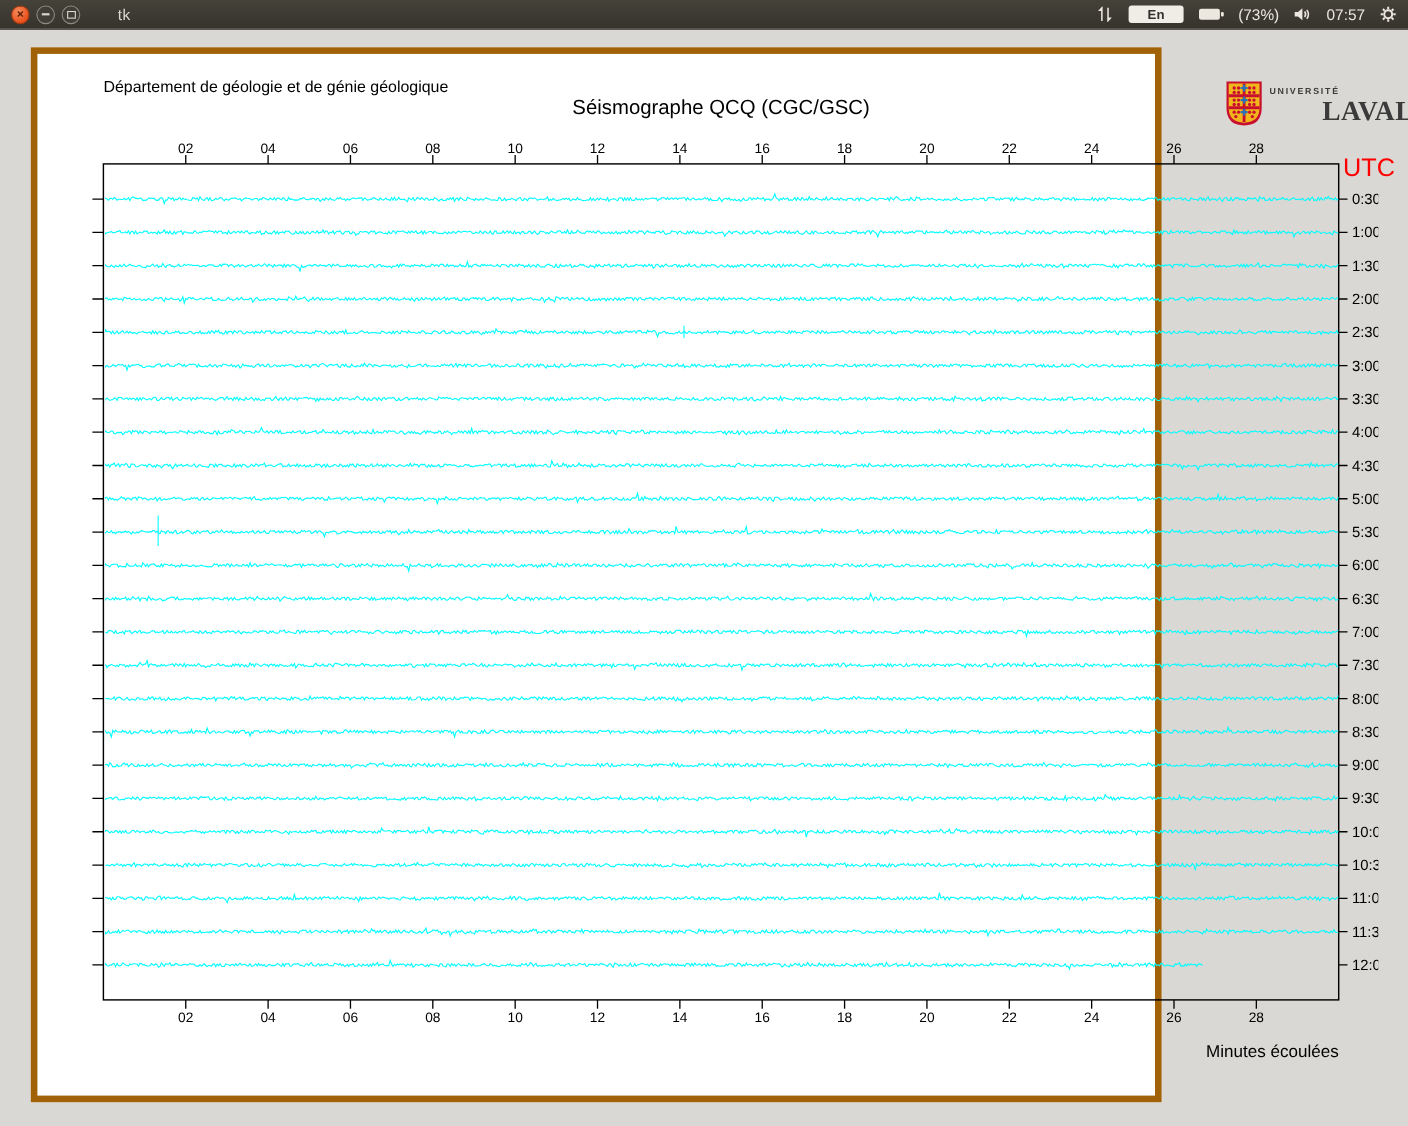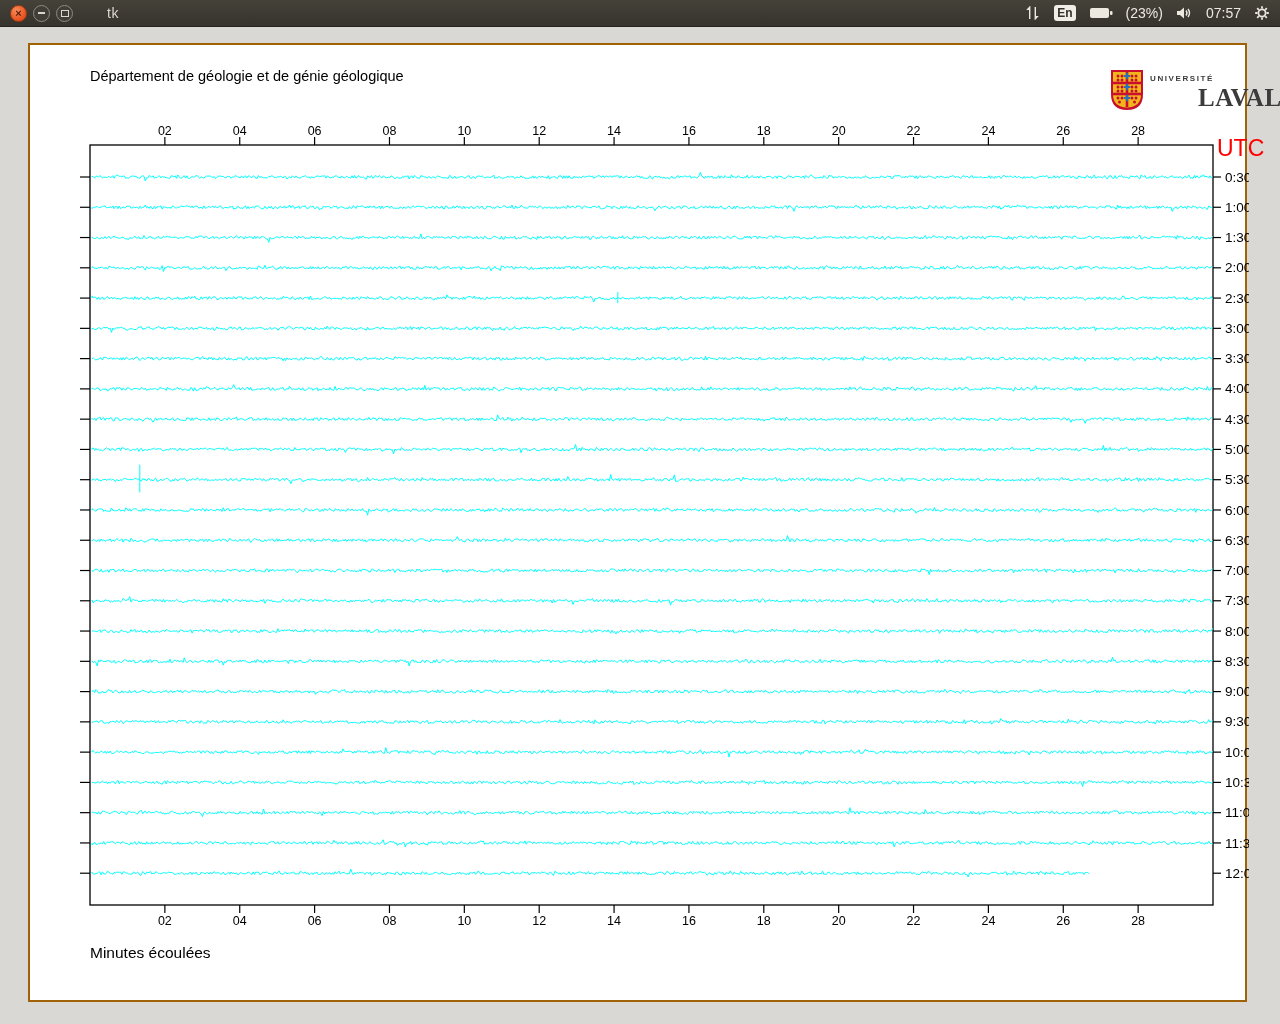--- a/index.html
+++ b/index.html
@@ -12,34 +12,34 @@
   .winbtn{width:17px;height:17px;border-radius:50%;display:inline-flex;align-items:center;
     justify-content:center;box-sizing:border-box;cursor:default;}
   .btn-close{background:radial-gradient(circle at 35% 30%,#f78b5d,#e8511d 70%);border:1px solid #a33a10;
     color:#5a1d05;font-size:11px;font-weight:bold;line-height:1;}
   .btn-grey{background:#403e37;border:1px solid #8d8a80;color:#d9d6cc;}
   .minus-glyph{display:block;width:7px;border-top:2px solid #d9d6cc;}
   .square-glyph{display:block;width:6px;height:5px;border:1.5px solid #d9d6cc;}
   .tb-title{color:#dcd8cf;font-size:14px;margin-left:28px;letter-spacing:.5px;}
   .tb-right{display:flex;align-items:center;gap:13px;color:#ece8df;font-size:14px;}
   .kbd-box{background:#f0ede6;color:#33312b;font-size:12px;font-weight:bold;
-    padding:1px 3px;border-radius:3px;line-height:1.2;}
+    padding:1px 17px;border-radius:3px;line-height:1.2;}
   .tray-ico{display:inline-flex;align-items:center;}
   
-  .window{position:absolute;left:28px;top:43px;width:1219px;height:959px;
-    background:#ffffff;border:2px solid #a16207;box-sizing:border-box;}
+  .window{position:absolute;left:28px;top:43px;width:1028px;height:959px;
+    background:#ffffff;border:6px solid #a16207;box-sizing:border-box;}
   .hdr{position:absolute;left:60px;top:22px;font-size:14.5px;color:#000;line-height:19px;}
   .main-title{position:absolute;left:60px;top:38px;width:1123px;text-align:center;
     font-size:18.5px;color:#000;}
   .logo{position:absolute;left:1080px;top:24px;display:flex;align-items:center;gap:6px;}
   .logo-words{display:flex;flex-direction:column;line-height:1;color:#3b3b3b;}
   .logo-top{font-size:8px;letter-spacing:1.6px;font-weight:bold;margin-bottom:2px;}
   .logo-bottom{font-family:"Liberation Serif",serif;font-size:25px;font-weight:bold;letter-spacing:.5px;margin-left:48px;}
   .utc-label{position:absolute;left:1187px;top:90px;color:#ff0000;font-size:23px;}
-  .xlabel{position:absolute;left:60px;top:899px;width:1123px;text-align:left;font-size:15.5px;color:#000;}
+  .xlabel{position:absolute;left:60px;top:899px;width:1123px;text-align:right;font-size:15.5px;color:#000;}
   #plot-svg{position:absolute;left:0;top:0;}
 </style>
 </head>
 <body>
 
 <div class="topbar">
   <div class="tb-left">
     <span class="winbtn btn-close">×</span>
     <span class="winbtn btn-grey">
         <span class="minus-glyph"></span>
@@ -58,21 +58,21 @@
       </g>
         </svg>
     </span>
     <span class="kbd-box">En</span>
     <span class="tray-ico">
       <svg width="24" height="14" viewBox="0 0 24 14">
         <rect x="1" y="2" width="19" height="10" rx="2" fill="#ece8df"></rect>
         <rect x="21" y="5" width="2.5" height="4" rx="1" fill="#ece8df"></rect>
       </svg>
     </span>
-    <span>(23%)</span>
+    <span>(73%)</span>
     <span class="tray-ico">
       <svg width="17" height="14" viewBox="0 0 17 14">
         <polygon points="1,5 4,5 8,1.5 8,12.5 4,9 1,9" fill="#ece8df"></polygon>
         <path d="M10 4.5 Q12 7 10 9.5" stroke="#ece8df" stroke-width="1.4" fill="none"></path>
         <path d="M12 3 Q15 7 12 11" stroke="#ece8df" stroke-width="1.4" fill="none"></path>
       </svg>
     </span>
     <span>07:57</span>
     <span class="tray-ico">
       <svg width="16" height="16" viewBox="0 0 16 16">
@@ -84,20 +84,21 @@
     </span>
   </div>
 </div>
 
 <div class="window">
 
   <div class="hdr">
     <div>Département de géologie et de génie géologique</div>
   </div>
 
+  <div class="main-title">Séismographe QCQ (CGC/GSC)</div>
 
   <div class="logo">
     <span>
       <svg width="34" height="42" viewBox="0 0 34 42">
         <path d="M1,1 h32 v24 q0,16 -16,16 q-16,0 -16,-16 z" fill="#c8102e"></path>
         <path d="M3,3 h28 v22 q0,13 -14,13.5 q-14,-0.5 -14,-13.5 z" fill="#f2b61d"></path>
         <g fill="none" stroke="#c8102e" stroke-width="2.6">
           <line x1="17" y1="3" x2="17" y2="38"></line>
           <line x1="3" y1="14" x2="31" y2="14"></line>
           <line x1="3" y1="25" x2="31" y2="25"></line>

